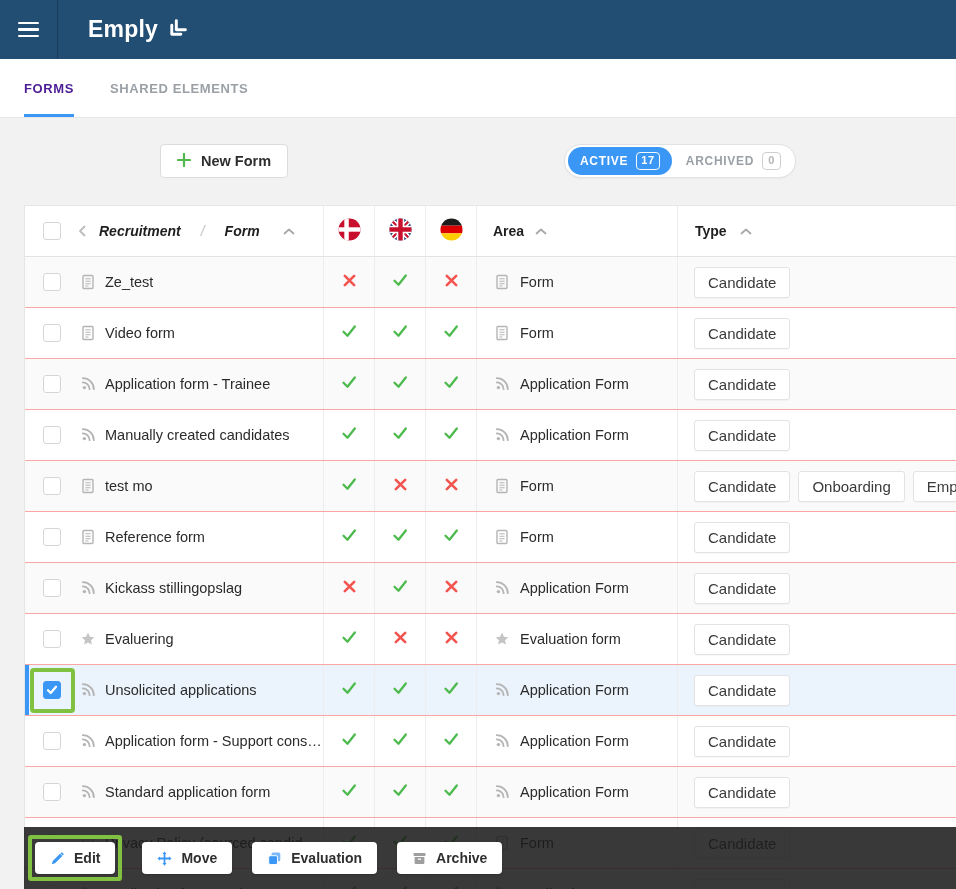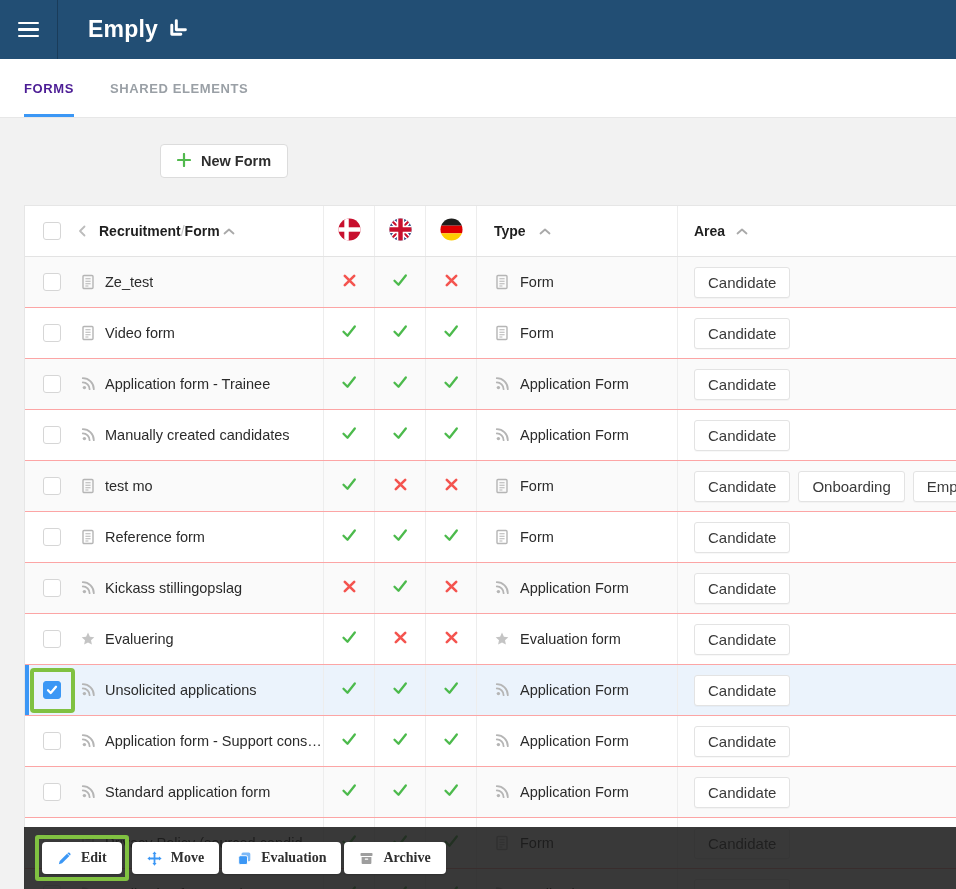--- a/index.html
+++ b/index.html
@@ -41,35 +41,35 @@
   .trow { position:relative; display:grid; grid-template-columns:299px 51px 51px 51px 201px 1fr; height:51px; border-bottom:1px solid #fca5a5; background:#fff; }
   .trow.alt { background:#fafafa; }
   .trow.selected { background:#ebf3fc; box-shadow:inset 4px 0 0 var(--accent,#3b97f5); }
   .trow.thead { background:#fff; border-bottom:1px solid #e3e3e3; }
   .cell { display:flex; align-items:center; border-right:1px solid #ededed; overflow:hidden; }
   .cell:last-child { border-right:none; }
   .name-cell { padding-left:18px; gap:0; }
   .checkbox { flex:0 0 auto; width:18px; height:18px; border:1.5px solid #d6d6d6; border-radius:3px; background:#fff; cursor:pointer; display:flex; align-items:center; justify-content:center; }
   .checkbox.checked { background:var(--accent,#3b97f5); border-color:var(--accent,#3b97f5); }
   .hdr-chevron { margin-left:17px; display:flex; }
-  .hdr-crumbs { margin-left:13px; display:flex; align-items:center; gap:0; font-size:14px; font-weight:700; color:#1f1f1f; }
+  .hdr-crumbs { margin-left:13px; display:flex; align-items:center; gap:20px; font-size:14px; font-weight:700; color:#1f1f1f;font-style:italic; }
   .hdr-sep { color:#c3c3c3; font-weight:400; }
   .sort-caret { display:flex; margin-left:3px; }
   .row-icon { margin-left:19px; display:flex; flex:0 0 auto; }
   .row-name { margin-left:9px; font-size:14.5px; color:#2b2b2b; white-space:nowrap; overflow:hidden; text-overflow:ellipsis; cursor:pointer; }
   .flag-cell, .mark-cell { justify-content:center; }
   .type-cell { padding-left:17px; gap:10px; font-size:14.5px; color:#2b2b2b; }
   .area-cell { padding-left:16px; gap:8px; }
   .badge { background:#fff; border:1px solid #e3e3e3; border-radius:3px; padding:6px 13px; font-size:15px; color:#3a3a3a; white-space:nowrap; box-shadow:0 1px 1px rgba(0,0,0,0.03); }
   .hdr-label { font-size:14px; font-weight:700; color:#1f1f1f; }
 
   .sel-annot { position:absolute; left:5px; top:3px; width:45px; height:45px; border:4px solid var(--annot,#80c141); border-radius:4px; pointer-events:none; z-index:3; }
 
   
-  .action-bar { position:absolute; left:24px; right:0; top:827px; bottom:0; background:rgba(28,28,28,0.87); display:flex; align-items:center; gap:3px; padding-left:11px; z-index:7;font-family:Liberation Serif, serif; }
+  .action-bar { position:absolute; left:24px; right:0; top:827px; bottom:0; background:rgba(28,28,28,0.87); display:flex; align-items:center; gap:20px; padding-left:4px; z-index:7; }
   .annot-wrap { border:4px solid var(--annot,#80c141); border-radius:3px; padding:3px; display:inline-flex; }
   .abtn { display:inline-flex; align-items:center; gap:9px; background:#fff; border:none; border-radius:4px; padding:8px 15px; font-size:14px; font-weight:700; color:#2f2f2f; cursor:pointer; font-family:inherit; box-shadow:0 1px 2px rgba(0,0,0,0.2); }
   .abtn .icon { display:flex; }
 </style>
 </head>
 <body>
 
 <div class="screen">
 
   <header class="topbar">
@@ -98,20 +98,30 @@
 
   <div class="toolbar">
     <button class="new-form">
       <span class="icon">
         <svg width="14" height="14" viewBox="0 0 14 14">
             <path d="M7 1 V13 M1 7 H13" stroke="#52b94e" stroke-width="2.2" stroke-linecap="round"></path>
           </svg>
       </span>
       <span>New Form</span>
     </button>
+    <div class="views">
+      <span class="view-active">
+        <span>ACTIVE</span>
+        <span class="count-badge">17</span>
+      </span>
+      <span class="view-archived">
+        <span>ARCHIVED</span>
+        <span class="count-badge">0</span>
+      </span>
+    </div>
   </div>
 
   <div class="table">
     <div class="trow thead">
       <div class="cell name-cell">
         <span class="checkbox"></span>
         <span class="hdr-chevron">
           <svg width="8" height="12" viewBox="0 0 8 12">
               <path d="M6.5 1.5 L2 6 L6.5 10.5" fill="none" stroke="#bcbcbc" stroke-width="1.8" stroke-linecap="round" stroke-linejoin="round"></path>
             </svg>
@@ -164,30 +174,30 @@
                   <circle cx="12" cy="12" r="11.5"></circle>
                 </clipPath>
               </defs>
               <g clip-path="url(#cde)">
                 <rect width="24" height="8" y="0" fill="#1d1d1b"></rect>
                 <rect width="24" height="8" y="8" fill="#dd0000"></rect>
                 <rect width="24" height="8" y="16" fill="#ffce00"></rect>
               </g>
             </svg></span>
         </div>
-      <div class="cell type-cell">
-        <span class="hdr-label">Type</span>
+      <div class="cell area-cell">
+        <span class="hdr-label">Area</span>
         <span class="sort-caret">
           <svg width="12" height="7" viewBox="0 0 12 7">
               <path d="M1.5 5.5 L6 1.5 L10.5 5.5" fill="none" stroke="#a9a9a9" stroke-width="1.8" stroke-linecap="round" stroke-linejoin="round"></path>
             </svg>
         </span>
       </div>
-      <div class="cell area-cell">
-        <span class="hdr-label">Area</span>
+      <div class="cell type-cell">
+        <span class="hdr-label">Type</span>
         <span class="sort-caret">
           <svg width="12" height="7" viewBox="0 0 12 7">
               <path d="M1.5 5.5 L6 1.5 L10.5 5.5" fill="none" stroke="#a9a9a9" stroke-width="1.8" stroke-linecap="round" stroke-linejoin="round"></path>
             </svg>
         </span>
       </div>
     </div>
     <div id="rows-container">
         <div class="trow alt">
           <div class="cell name-cell">

